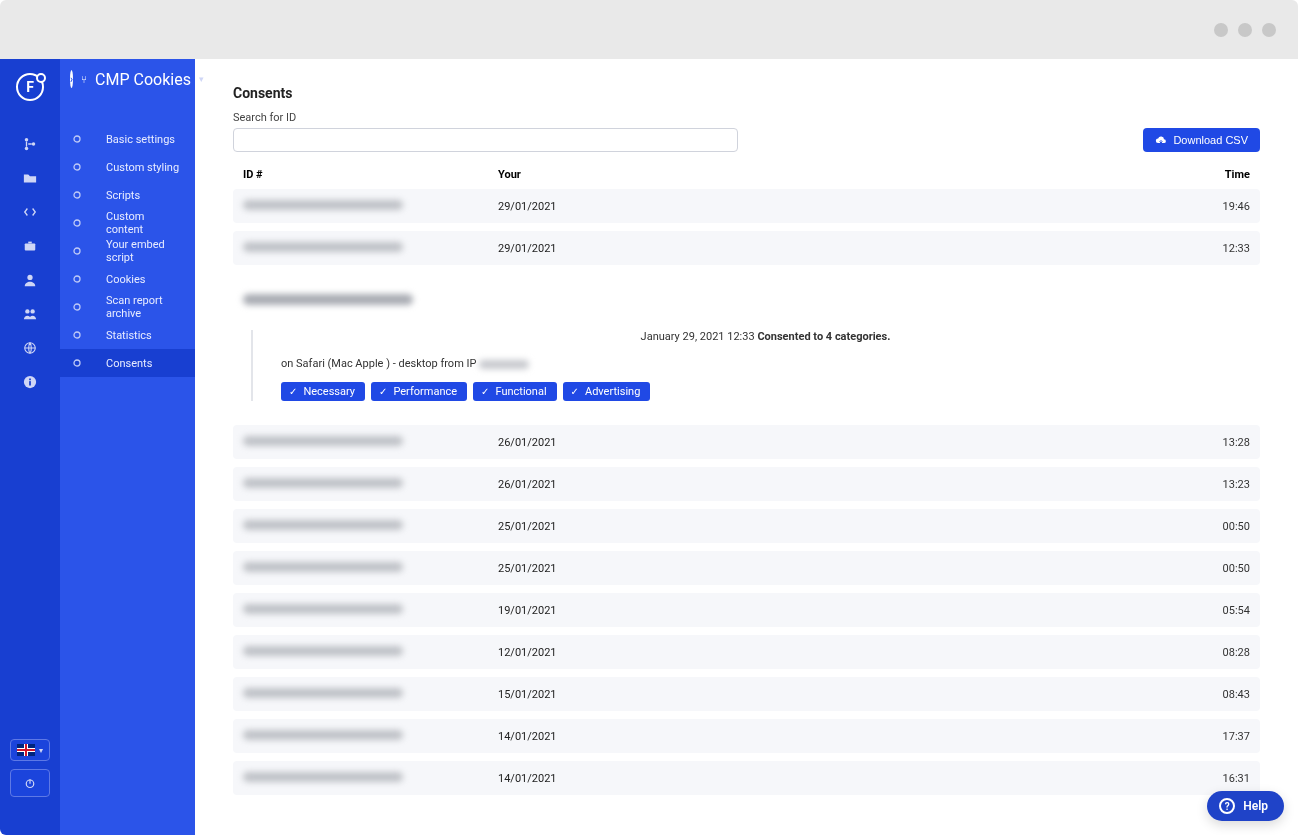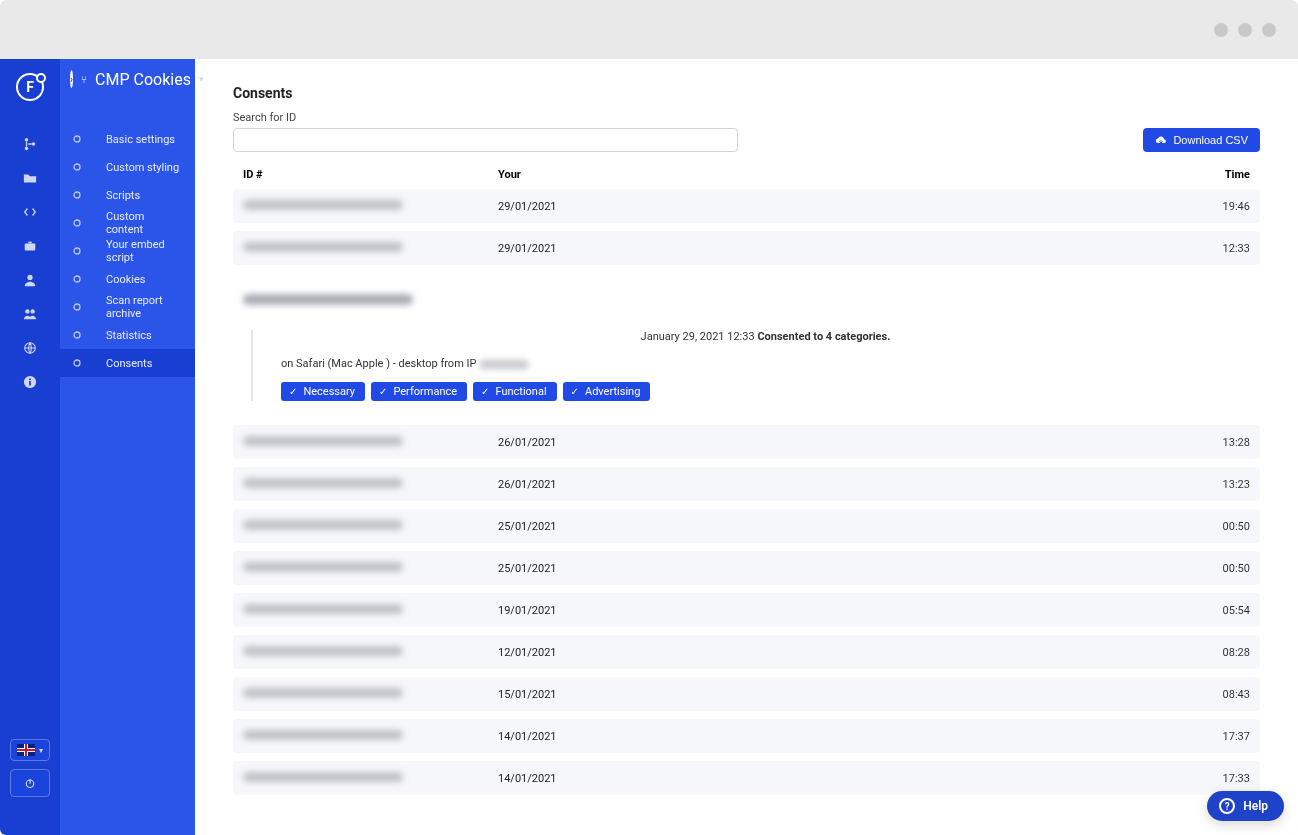--- a/index.html
+++ b/index.html
@@ -427,21 +427,21 @@
             <div class="time">08:43</div>
           </div>
           <div class="row">
             <div class="id"><span class="blur"></span></div>
             <div>14/01/2021</div>
             <div class="time">17:37</div>
           </div>
           <div class="row">
             <div class="id"><span class="blur"></span></div>
             <div>14/01/2021</div>
-            <div class="time">17:33</div>
+            <div class="time">16:31</div>
           </div>
         </div>
     </div>
   </div>
 
   <div class="help">
     <span class="hcircle">?</span>
     <span>Help</span>
   </div>
 </div>

